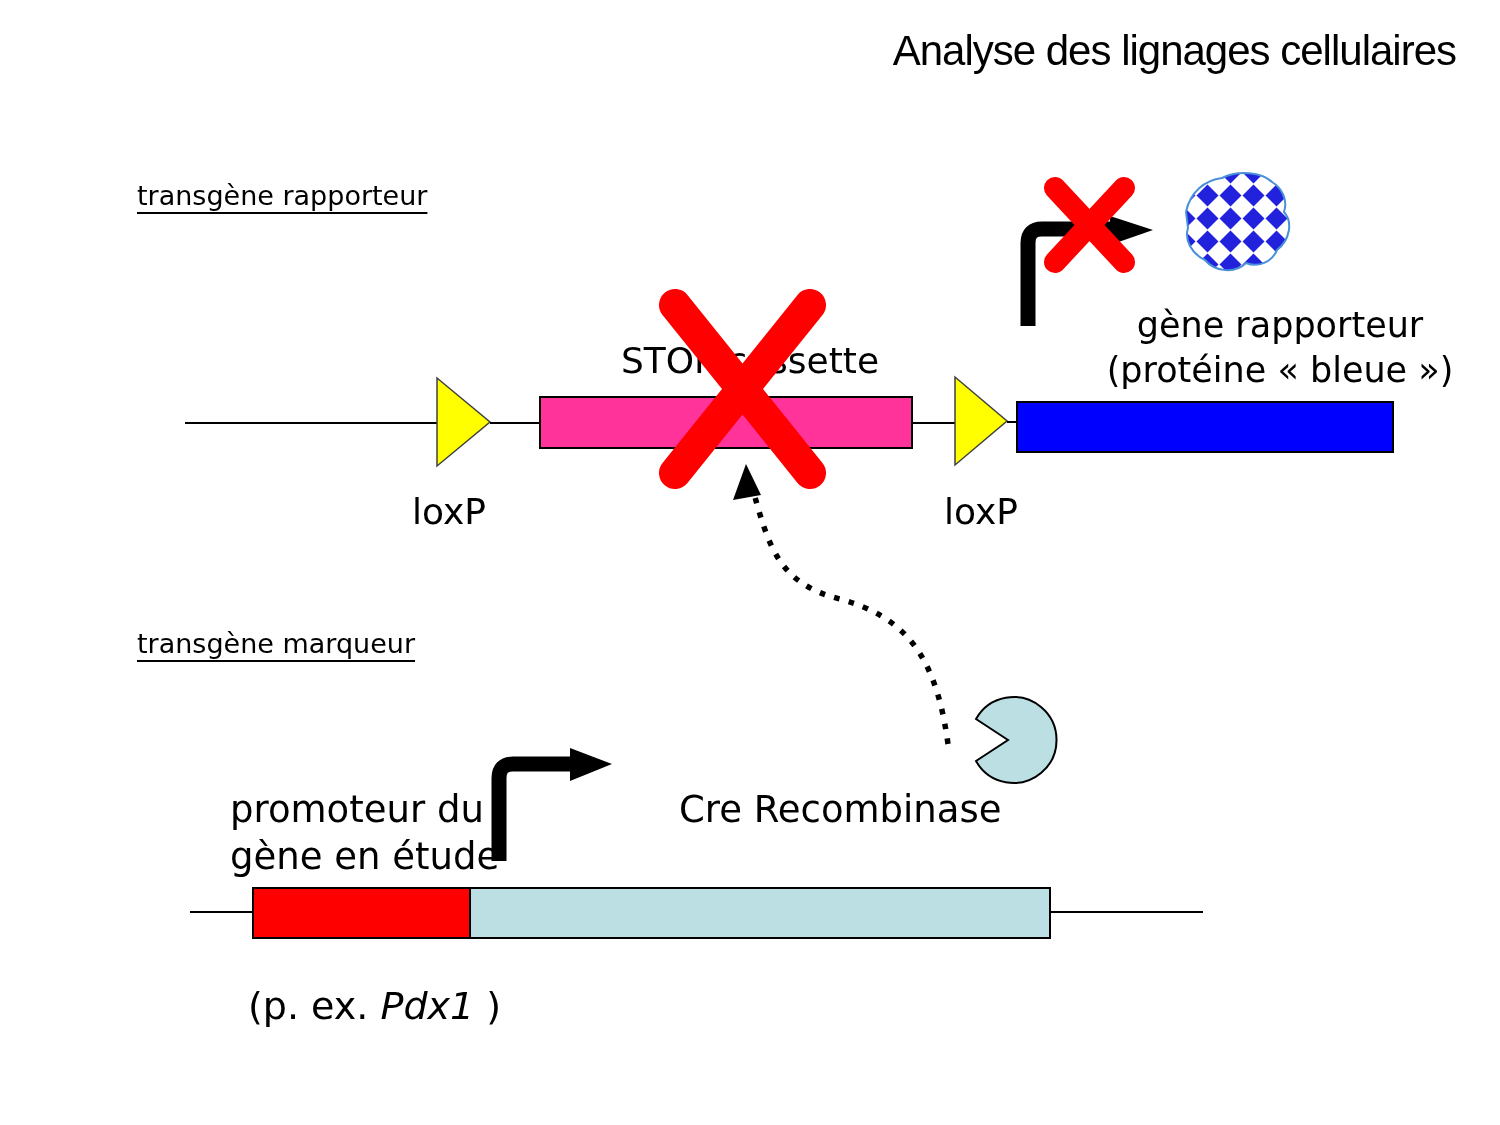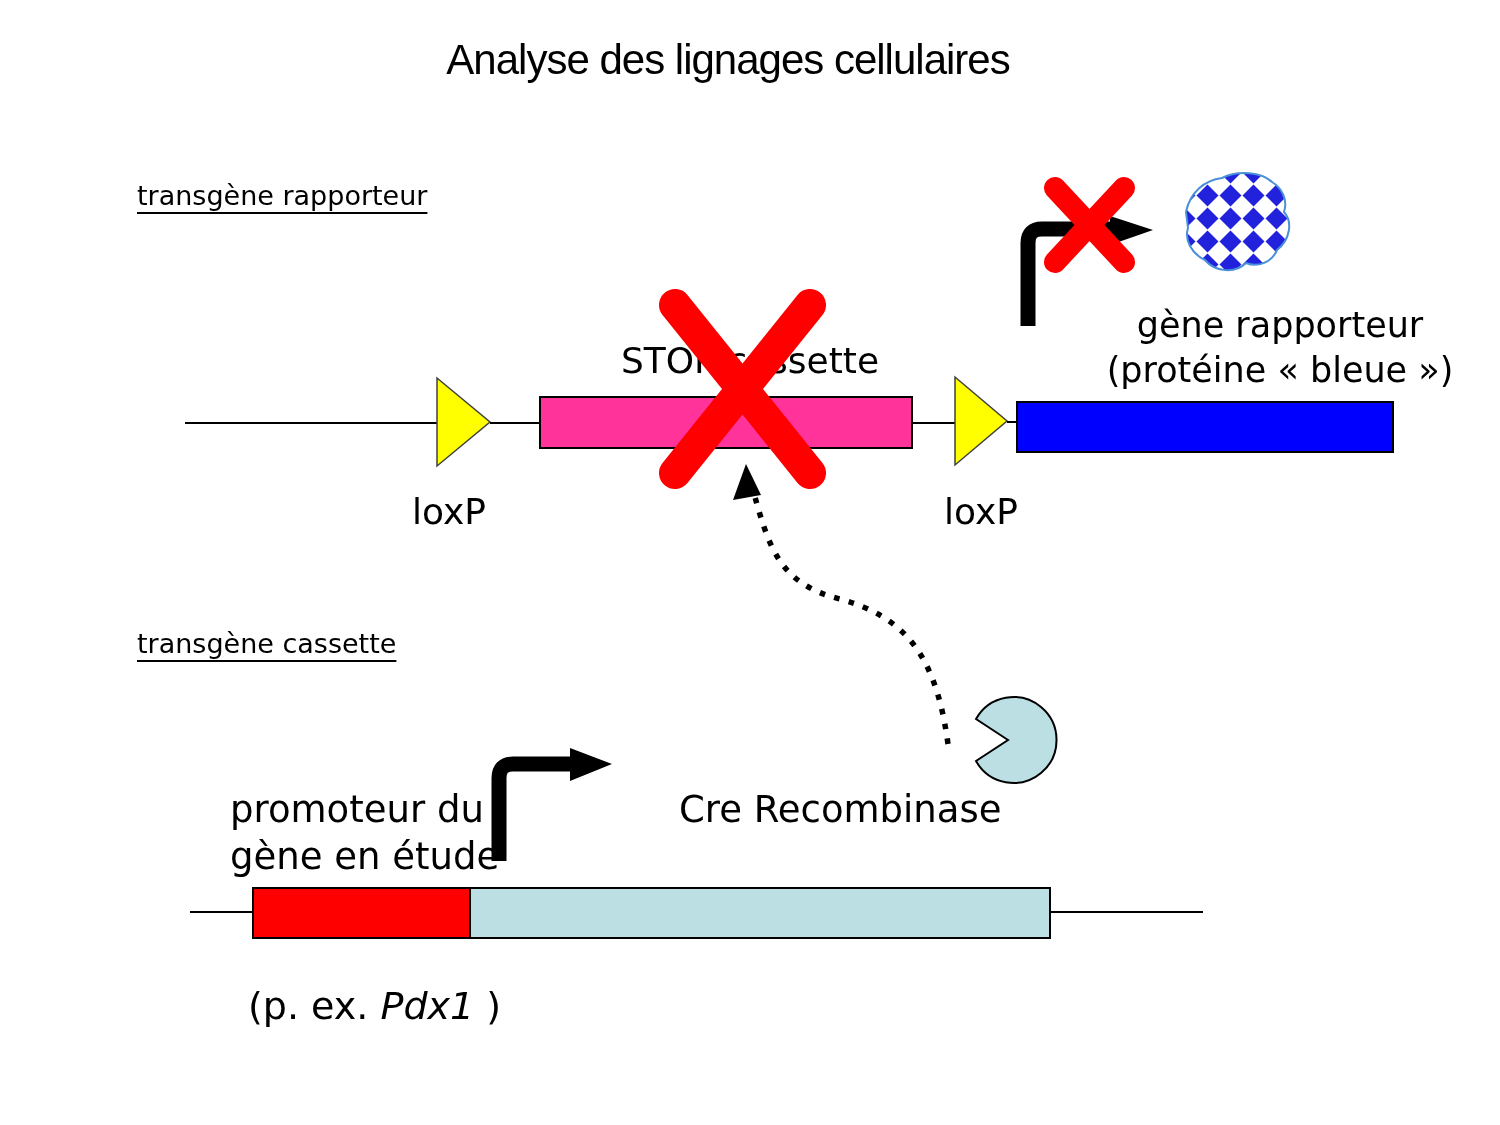--- a/index.html
+++ b/index.html
@@ -21,23 +21,23 @@
     left: 0;
     top: 0;
   }
   .txt {
     position: absolute;
     white-space: nowrap;
     color: #000000;
   }
   .slide-title {
     left: 0;
-    top: 36px;
+    top: 27px;
     width: 1456px;
-    text-align: center;
+    text-align: right;
     font-family: "Liberation Sans", sans-serif;
     font-size: 42px;
     font-weight: 400;
     letter-spacing: -1px;
   }
   .section-heading {
     font-size: 27px;
     font-weight: 400;
     text-decoration: underline;
     text-underline-offset: 7px;
@@ -71,21 +71,21 @@
   .italic { font-style: italic; }
 </style>
 </head>
 <body>
 
 <div id="slide">
 
   <div class="txt slide-title">Analyse des lignages cellulaires</div>
 
   <div class="txt section-heading heading-reporter">transgène rapporteur</div>
-  <div class="txt section-heading heading-marker">transgène cassette</div>
+  <div class="txt section-heading heading-marker">transgène marqueur</div>
 
   <div class="txt label stop-label">STOP cassette</div>
   <div class="txt label loxp-left">loxP</div>
   <div class="txt label loxp-right">loxP</div>
   <div class="txt label promoter-etude">
     <span>promoteur du</span><br>
     <span>gène en étude</span>
   </div>
 
   <div class="txt gene-rapporteur">

